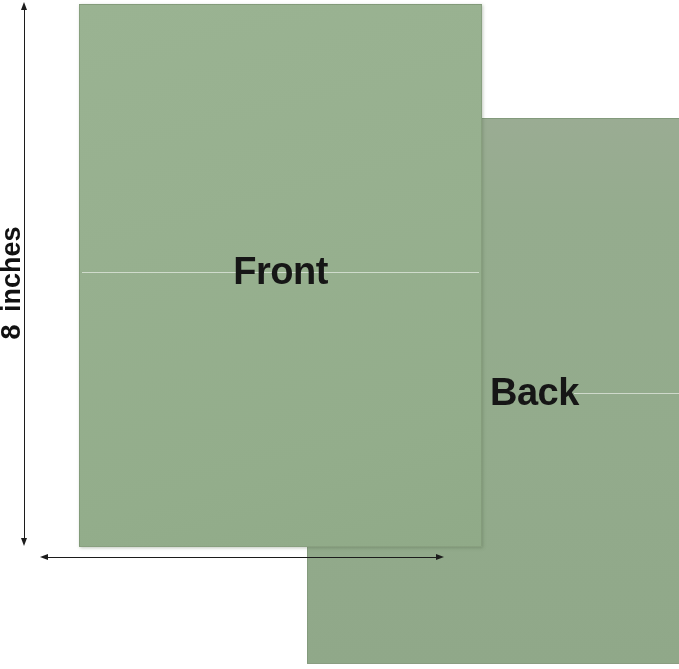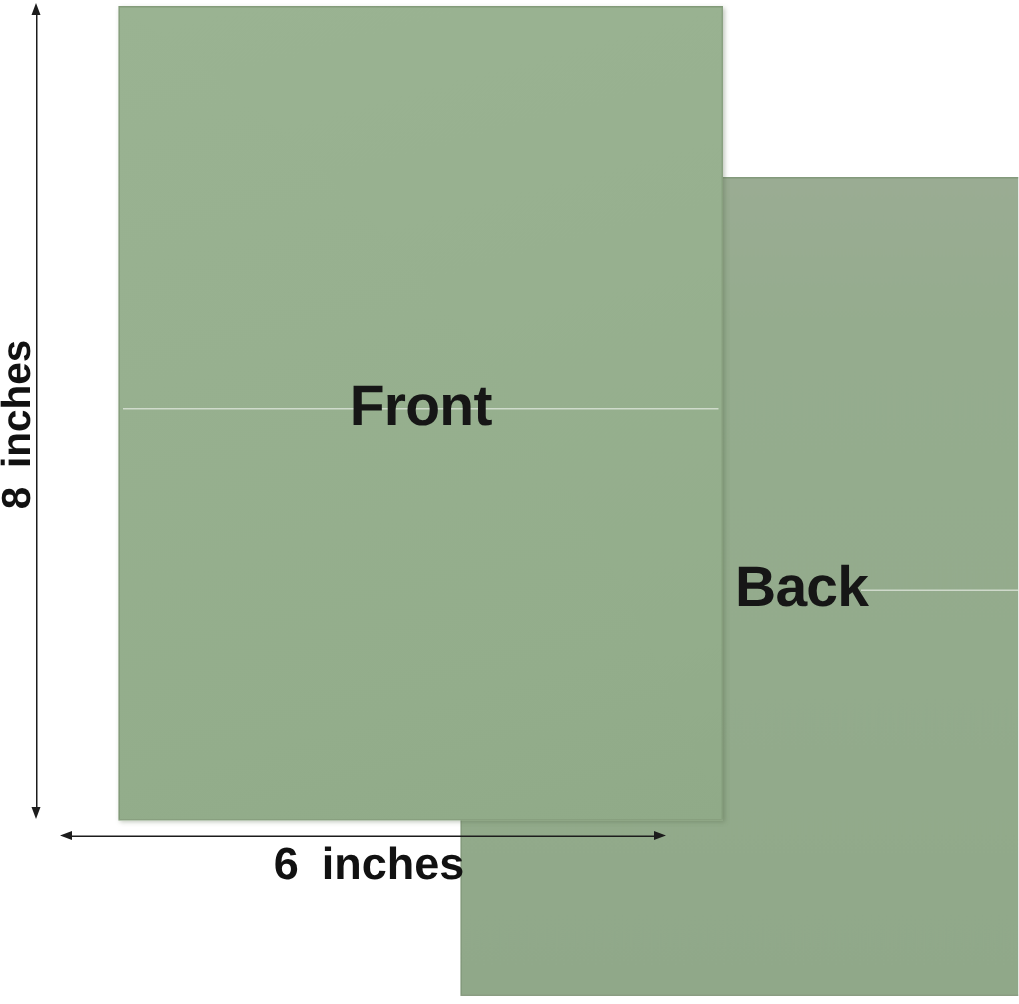--- a/index.html
+++ b/index.html
@@ -170,15 +170,14 @@
   </div>
 
   <div class="dim-line vline"></div>
   <div class="arrowhead ah-up"></div>
   <div class="arrowhead ah-down"></div>
   <div class="dim-label dim-label-height">8 inches</div>
 
   <div class="dim-line hline"></div>
   <div class="arrowhead ah-left"></div>
   <div class="arrowhead ah-right"></div>
-  <div class="dim-label dim-label-width">6 inches</div>
 
 </div>
 
 </body></html>

